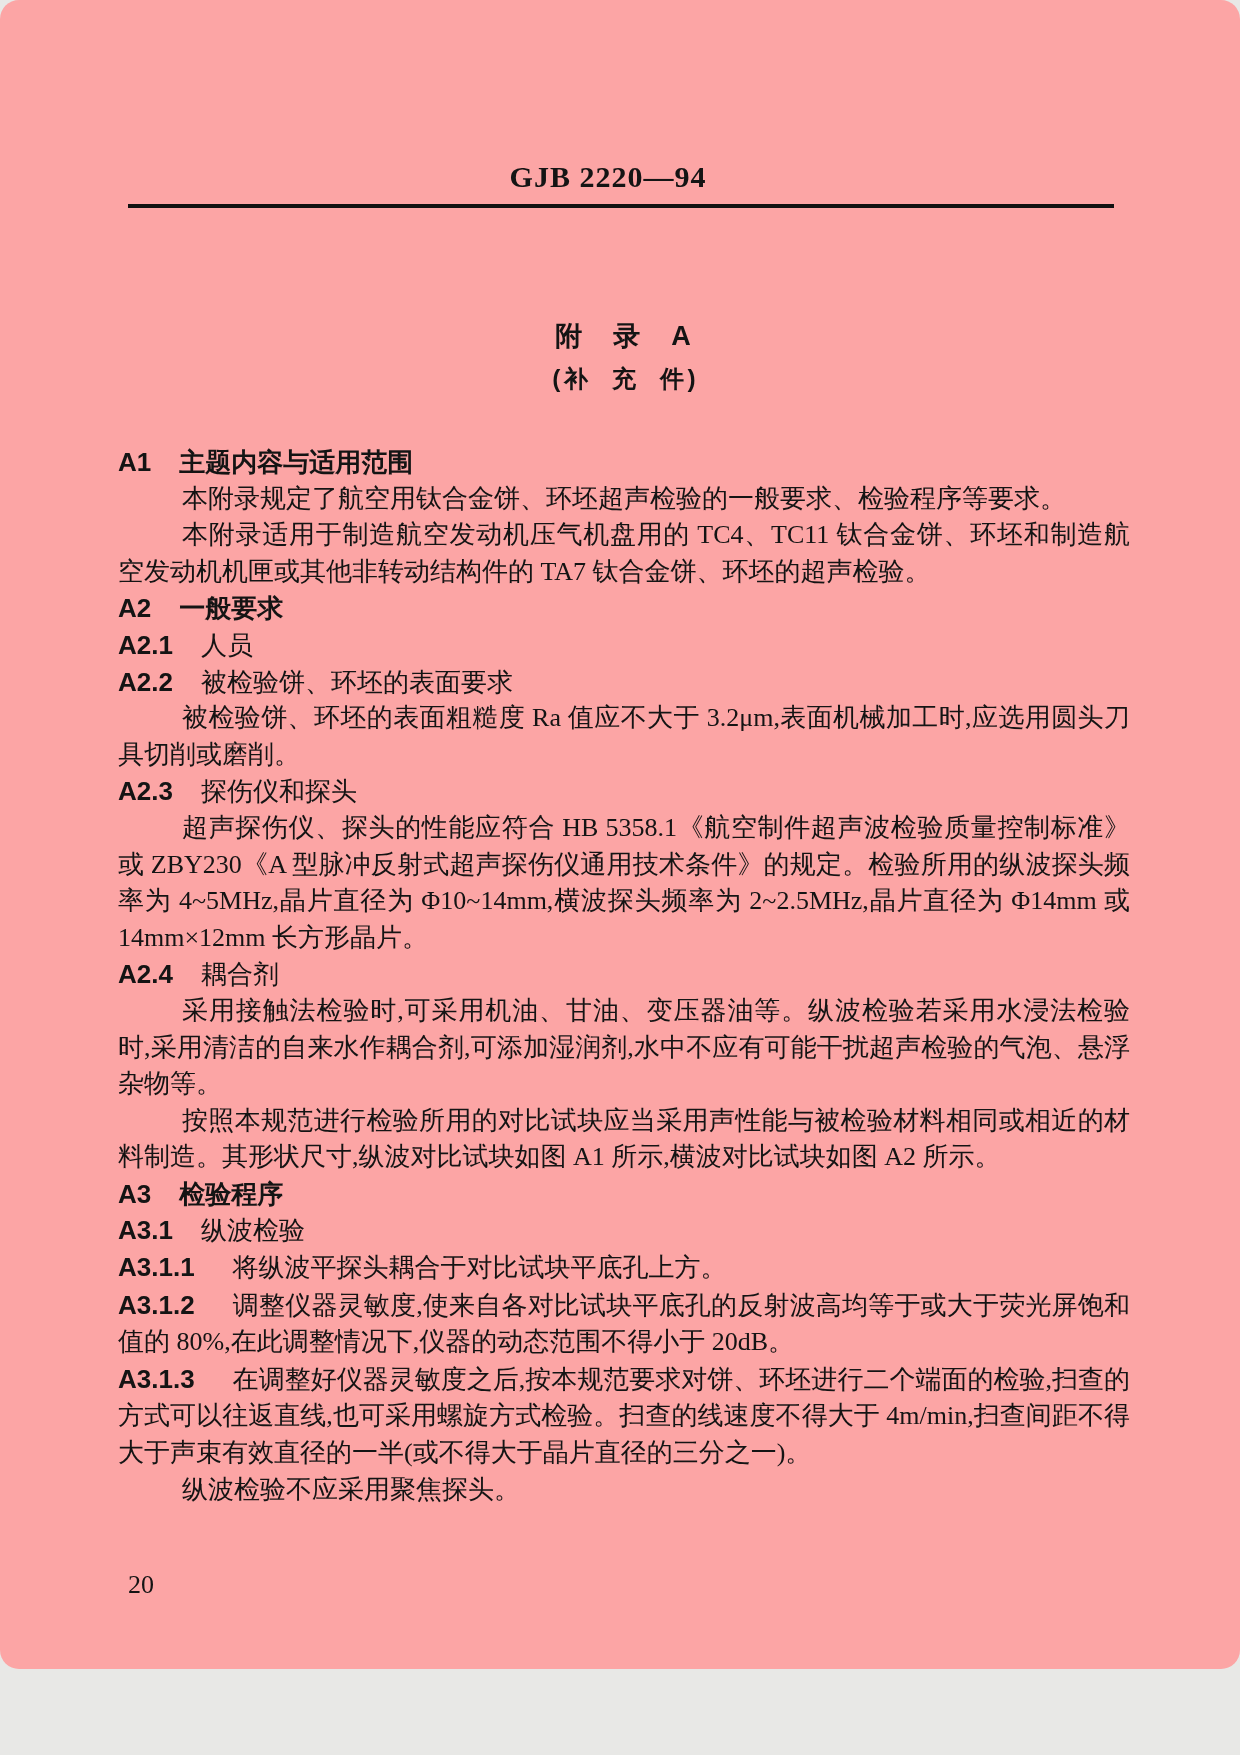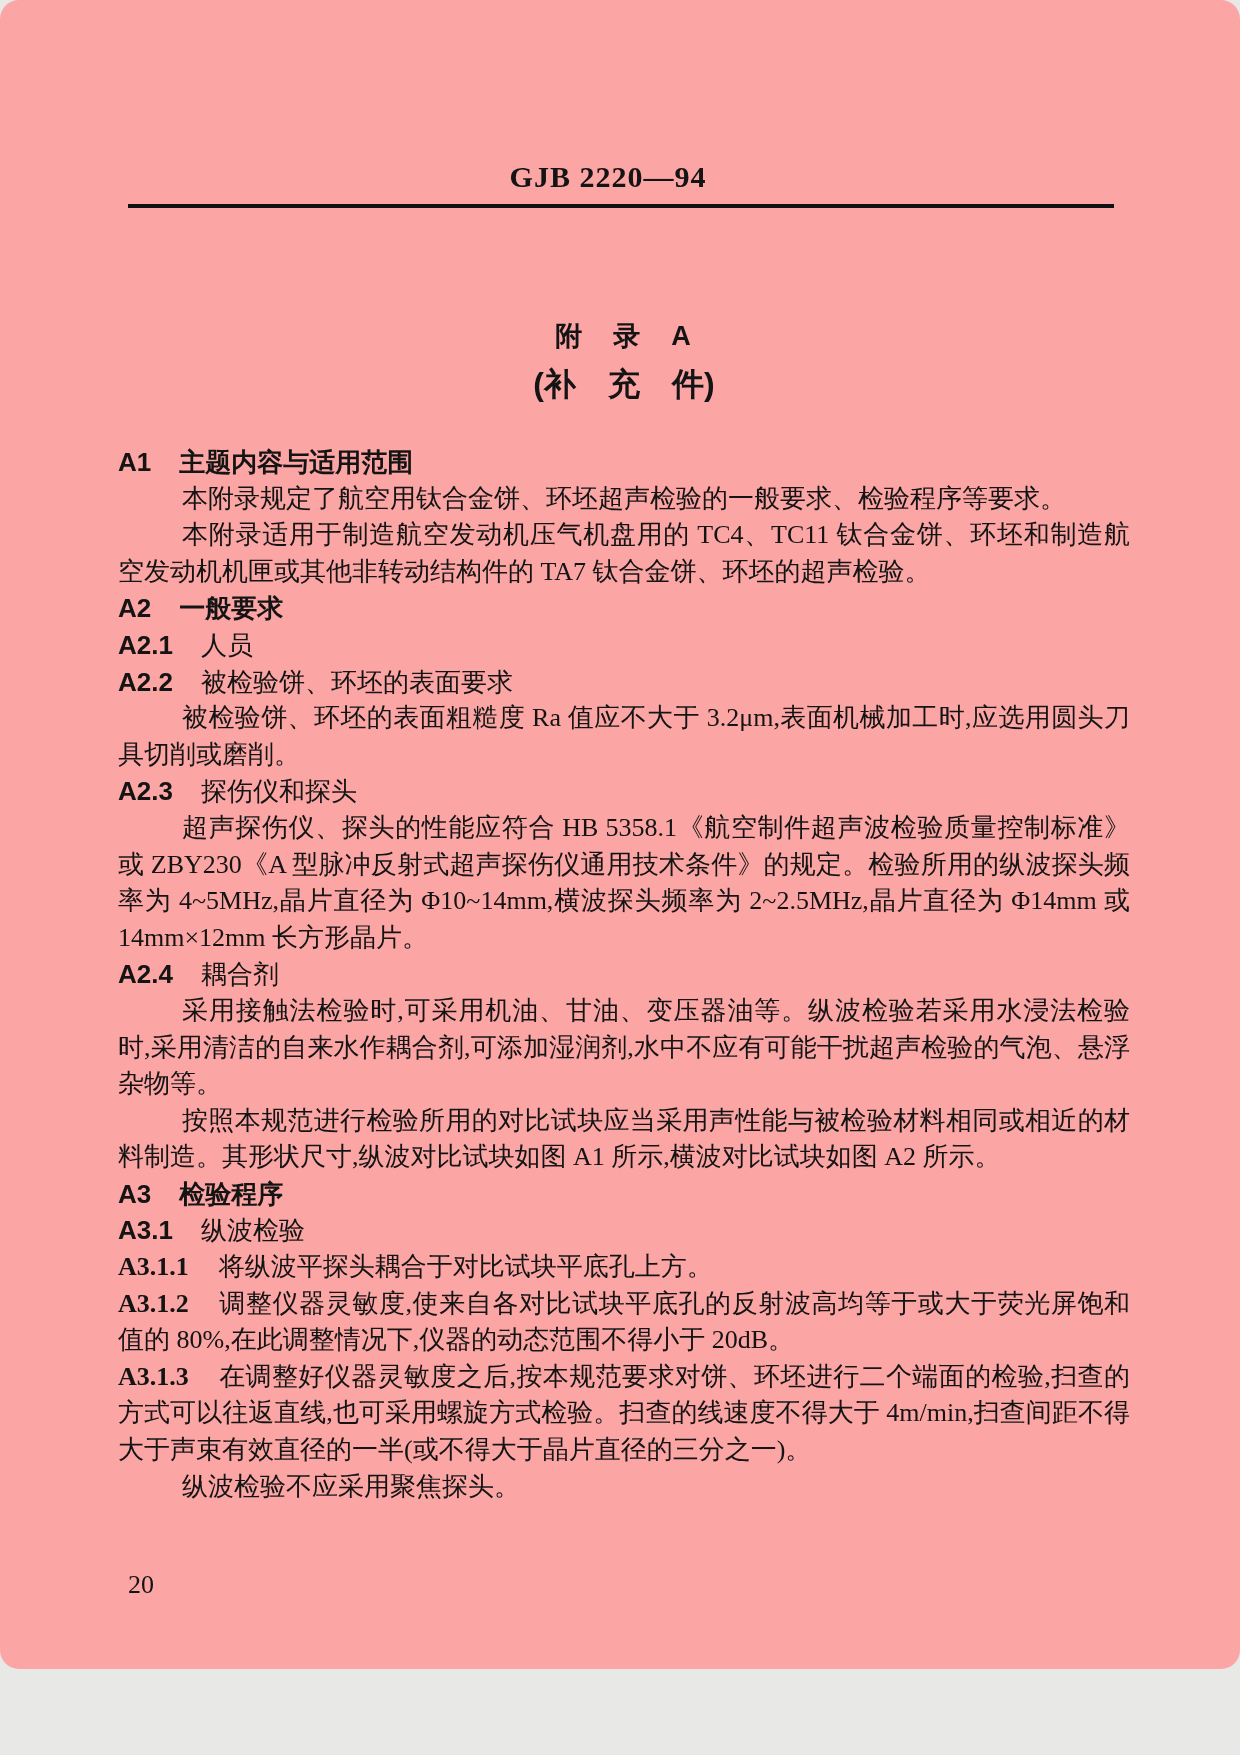--- a/index.html
+++ b/index.html
@@ -25,35 +25,35 @@
     background:#111;
   }
   .title-block {
     position:absolute; top:303px; left:118px; width:1012px;
     text-align:center;
     font-family:"Liberation Sans","DejaVu Sans",sans-serif;
     margin-top:15px;
   }
   .appendix-title { font-size:27px; font-weight:700; letter-spacing:2px; margin:0 0 9px 0; }
   .doc-title     { font-size:31px; font-weight:700; margin:0 0 7px 0; }
-  .supplement    { font-size:32px; font-weight:700; margin:0; }
+  .supplement    { font-size:24px; font-weight:700; margin:0;font-family:Liberation Mono, monospace; }
   .content {
     position:absolute; top:444px; left:118px; width:1012px;
     font-size:26px; line-height:36.6px;
   }
   .content p, .content .hblock { margin:0; padding:0; }
   .hblock { font-family:"Liberation Sans","DejaVu Sans",sans-serif; }
   .hblock .num { font-weight:700; margin-right:28px; }
   .hblock.h1 .htxt { font-weight:700; }
   .hblock.h2 .htxt { font-weight:400; }
   .para { text-indent:64px; text-align:justify; }
   .para.flush { text-indent:0; }
   .clause-num {
-    font-family:Liberation Serif, serif;
-    font-weight:700; margin-right:30px;
+    font-family:Liberation Sans, sans-serif;
+    font-weight:700; margin-right:38px;
   }
   .page-number {
     position:absolute; top:1570px; left:128px;
     font-size:26px;
   }
 </style>
 </head>
 <body>
 
 <div class="page">

